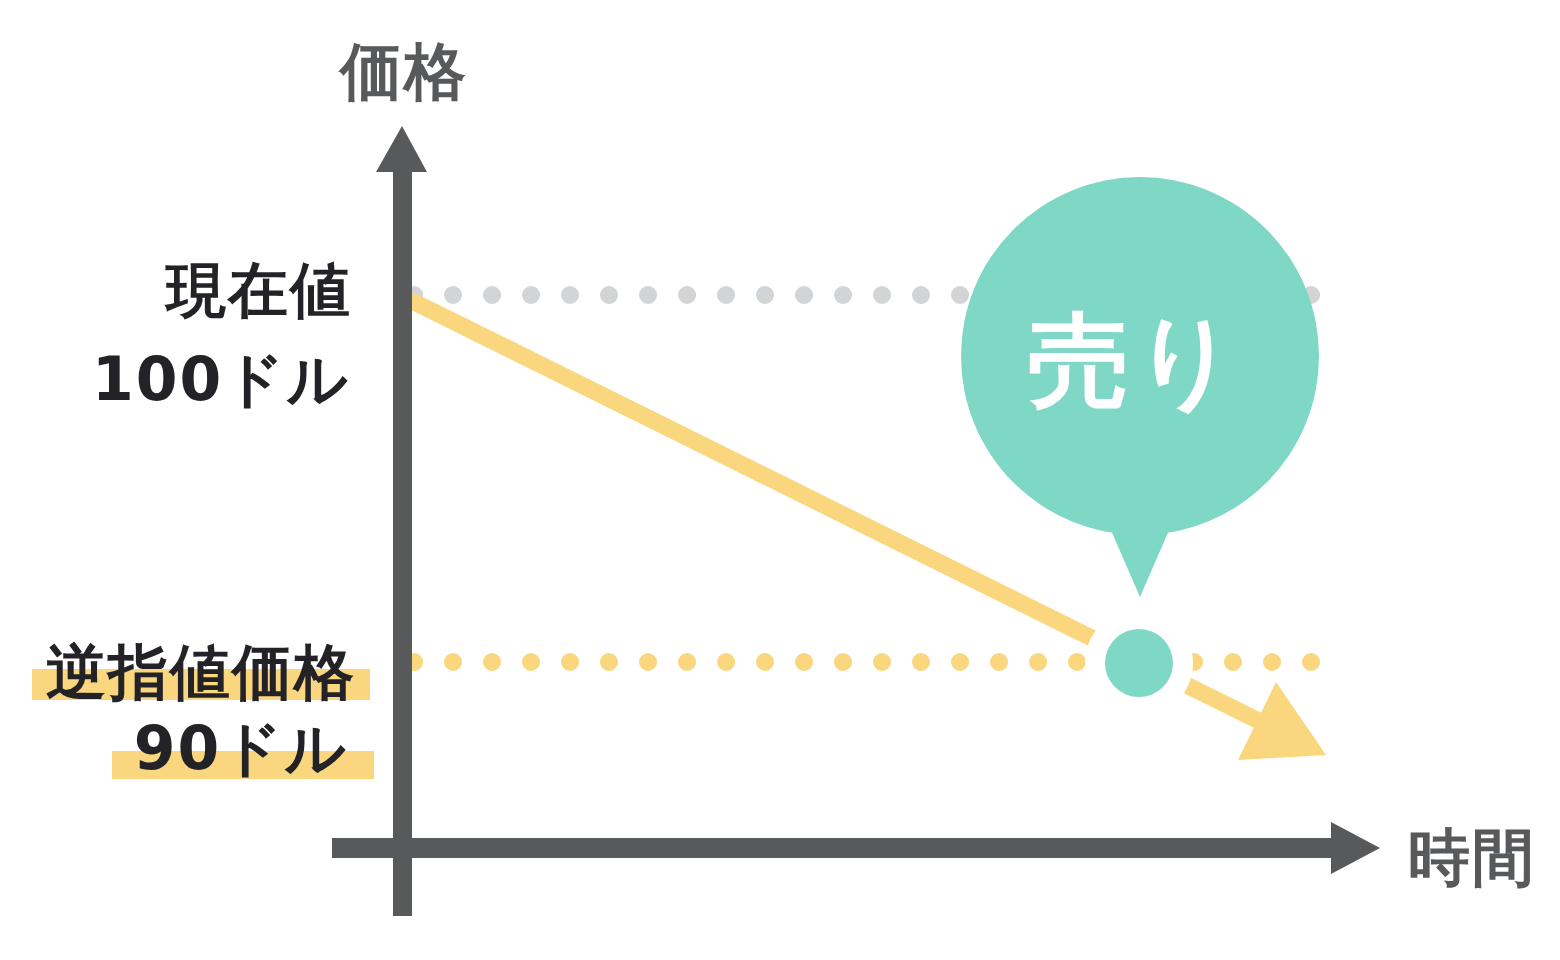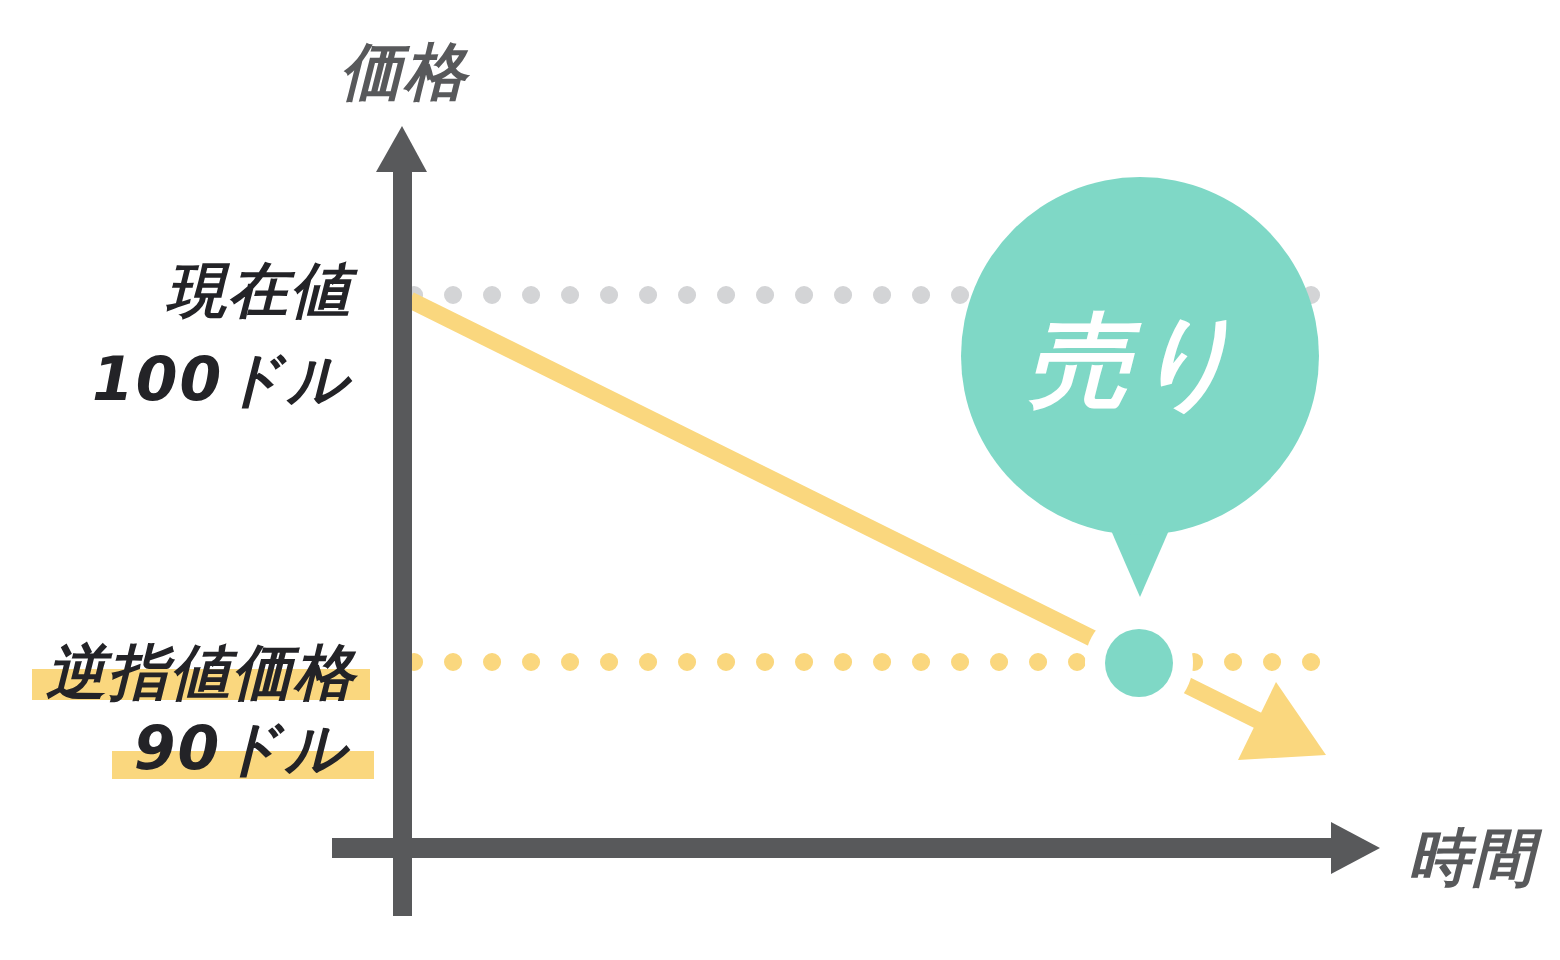--- a/index.html
+++ b/index.html
@@ -7,21 +7,20 @@
     padding: 0;
     background: #ffffff;
   }
   .stage {
     position: relative;
     width: 1560px;
     height: 960px;
     background: #ffffff;
     overflow: hidden;
     font-family: "DejaVu Sans", "Liberation Sans", sans-serif;
-    font-style: italic;
   }
   svg text {
     font-family: "DejaVu Sans", "Liberation Sans", sans-serif;
     font-weight: bold;
   }
   .axis-label {
     font-size: 62px;
     letter-spacing: 2px;
   }
   .price-label {

